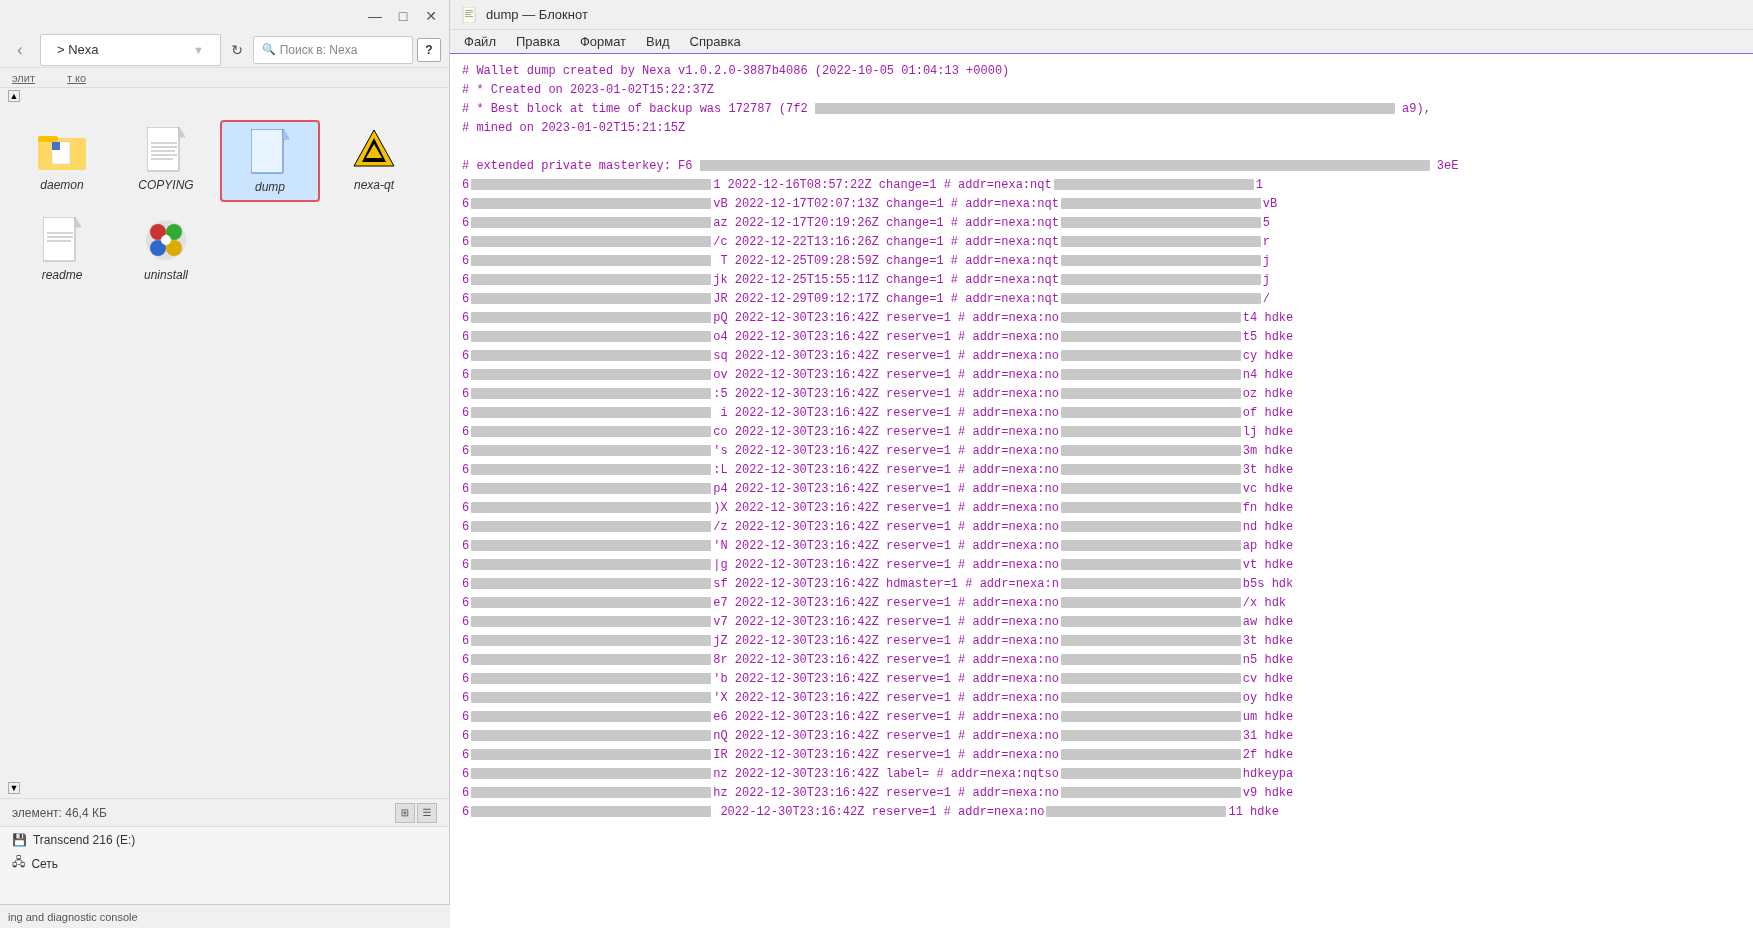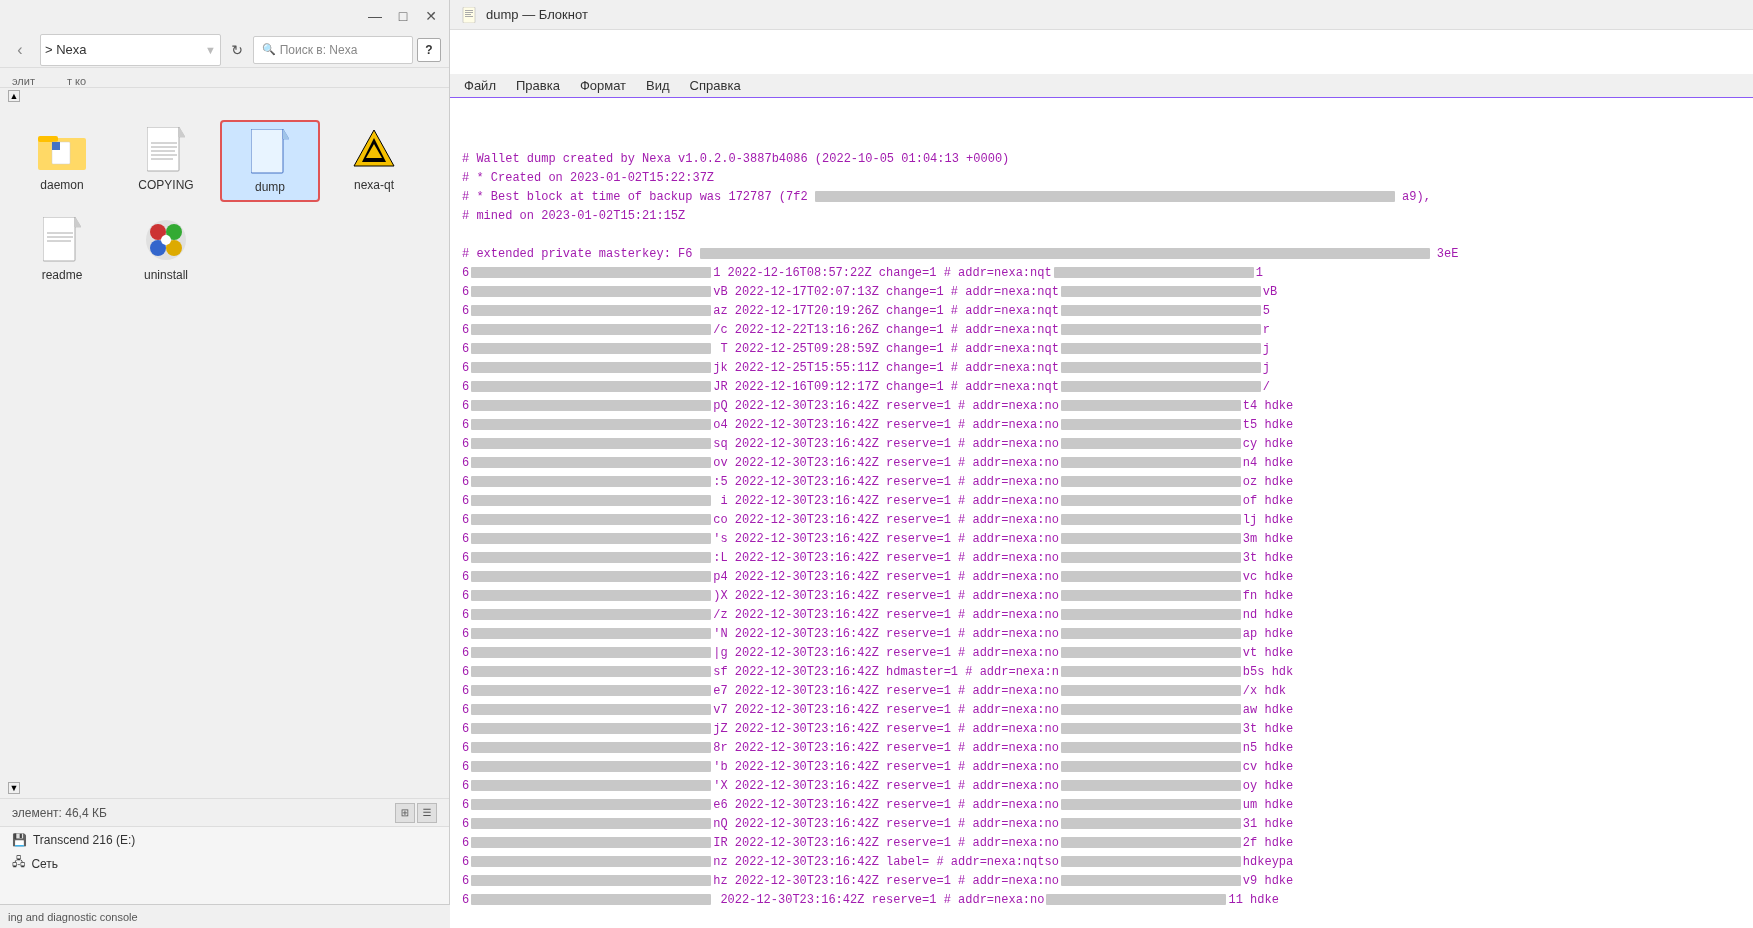--- a/index.html
+++ b/index.html
@@ -46,21 +46,21 @@
       gap: 4px;
       border-bottom: 1px solid #ddd;
     }
 
     .nav-breadcrumb {
       height: 32px;
       background: white;
       border: 1px solid #ccc;
       display: flex;
       align-items: center;
-      padding: 0 4px;
+      padding: 0 16px;
       flex: 1;
       font-size: 13px;
       color: #333;
       border-radius: 2px;
     }
 
     .search-box {
       height: 28px;
       background: white;
       border: 1px solid #ccc;
@@ -114,20 +114,21 @@
     }
 
     .file-item {
       display: flex;
       flex-direction: column;
       align-items: center;
       padding: 6px;
       cursor: pointer;
       border-radius: 4px;
       width: 100px;
+      font-style: italic;
     }
 
     .file-item.selected {
       background: #cce5ff;
       border: 2px solid #e05555;
     }
 
     .file-icon {
       width: 48px;
       height: 48px;
@@ -195,21 +196,20 @@
       cursor: pointer;
     }
 
     
     .notepad {
       flex: 1;
       height: 928px;
       background: white;
       display: flex;
       flex-direction: column;
-      gap: 44px;
     }
 
     .notepad-titlebar {
       height: 30px;
       background: #f0f0f0;
       display: flex;
       align-items: center;
       padding: 0 12px;
       font-size: 13px;
       color: #333;
@@ -306,21 +306,21 @@
     <div class="refresh-btn" style="font-size:14px;">↻</div>
 
     <div class="search-box">
       <span style="margin-right:4px;font-size:11px;color:#888;">🔍</span>
       <span style="color:#888;font-size:12px;">Поиск в: Nexa</span>
     </div>
 
     <div class="help-btn">?</div>
   </div>
 
-  <div style="height:20px;background:#f0f0f0;border-bottom:1px solid #ddd;display:flex;align-items:flex-end;padding:0 12px;font-size:11px;color:#666;">
+  <div style="height:20px;background:#f0f0f0;border-bottom:1px solid #ddd;display:flex;align-items:center;padding:0 12px;font-size:11px;color:#666;text-decoration:underline;">
     <span>элит</span>
     <span style="margin-left:32px;">т ко</span>
   </div>
 
   <div style="height:16px;display:flex;align-items:center;padding:0 8px;">
     <div style="width:12px;height:12px;border:1px solid #aaa;display:flex;align-items:center;justify-content:center;font-size:9px;">▲</div>
   </div>
 
   <div class="explorer-content">
     <div class="file-grid">
@@ -499,21 +499,21 @@
     <div class="content-line">
       <span>6</span><span class="redacted" style="width:240px;margin:0 2px;"></span><span>/c 2022-12-22T13:16:26Z change=1 # addr=nexa:nqt</span><span class="redacted" style="width:200px;margin:0 2px;"></span><span>r</span>
     </div>
     <div class="content-line">
       <span>6</span><span class="redacted" style="width:240px;margin:0 2px;"></span><span> T 2022-12-25T09:28:59Z change=1 # addr=nexa:nqt</span><span class="redacted" style="width:200px;margin:0 2px;"></span><span>j</span>
     </div>
     <div class="content-line">
       <span>6</span><span class="redacted" style="width:240px;margin:0 2px;"></span><span>jk 2022-12-25T15:55:11Z change=1 # addr=nexa:nqt</span><span class="redacted" style="width:200px;margin:0 2px;"></span><span>j</span>
     </div>
     <div class="content-line">
-      <span>6</span><span class="redacted" style="width:240px;margin:0 2px;"></span><span>JR 2022-12-16T09:12:17Z change=1 # addr=nexa:nqt</span><span class="redacted" style="width:200px;margin:0 2px;"></span><span>/</span>
+      <span>6</span><span class="redacted" style="width:240px;margin:0 2px;"></span><span>JR 2022-12-29T09:12:17Z change=1 # addr=nexa:nqt</span><span class="redacted" style="width:200px;margin:0 2px;"></span><span>/</span>
     </div>
 
     <div class="content-line">
       <span>6</span><span class="redacted" style="width:240px;margin:0 2px;"></span><span>pQ 2022-12-30T23:16:42Z reserve=1 # addr=nexa:no</span><span class="redacted" style="width:180px;margin:0 2px;"></span><span>t4 hdke</span>
     </div>
     <div class="content-line">
       <span>6</span><span class="redacted" style="width:240px;margin:0 2px;"></span><span>o4 2022-12-30T23:16:42Z reserve=1 # addr=nexa:no</span><span class="redacted" style="width:180px;margin:0 2px;"></span><span>t5 hdke</span>
     </div>
     <div class="content-line">
       <span>6</span><span class="redacted" style="width:240px;margin:0 2px;"></span><span>sq 2022-12-30T23:16:42Z reserve=1 # addr=nexa:no</span><span class="redacted" style="width:180px;margin:0 2px;"></span><span>cy hdke</span>

